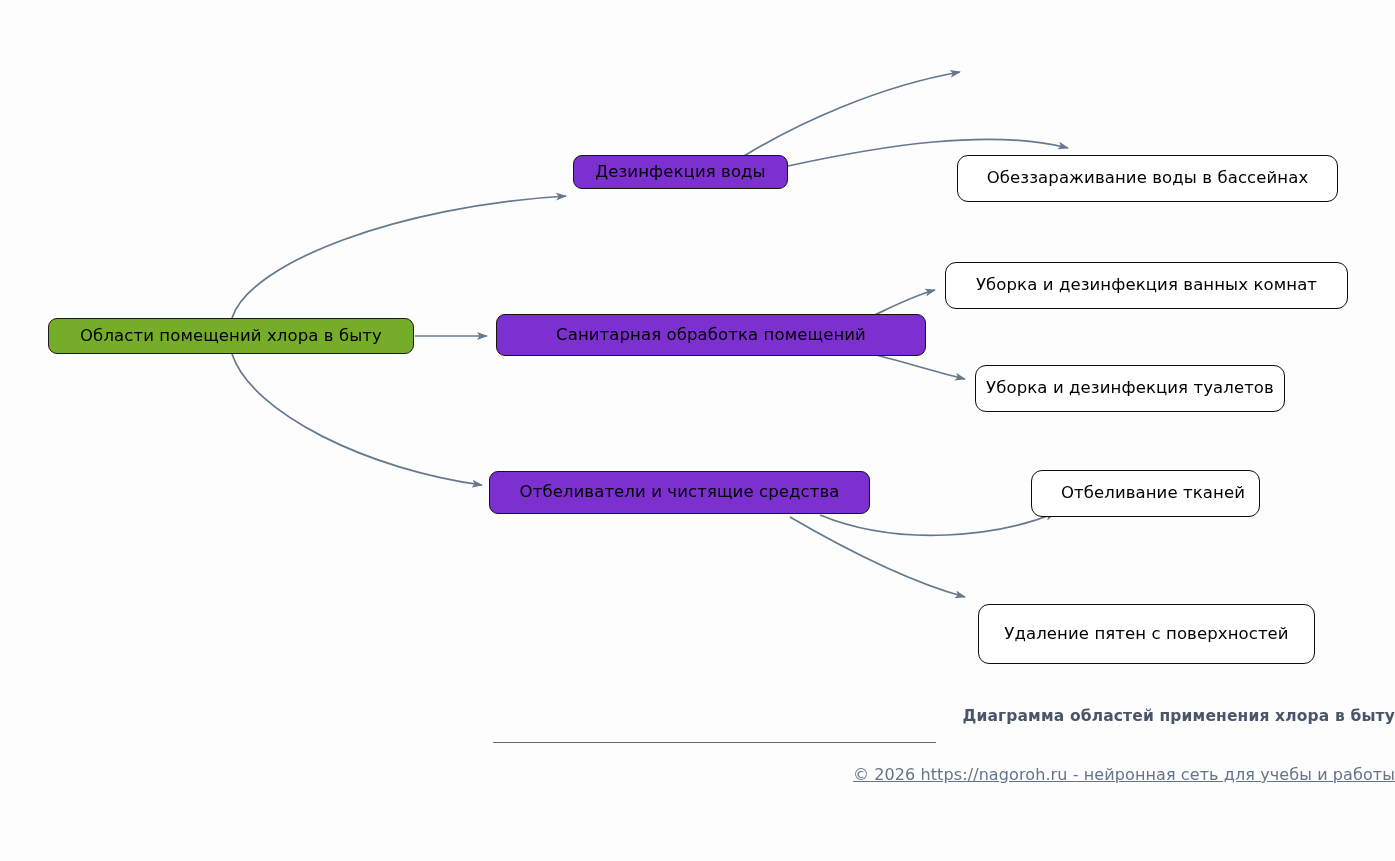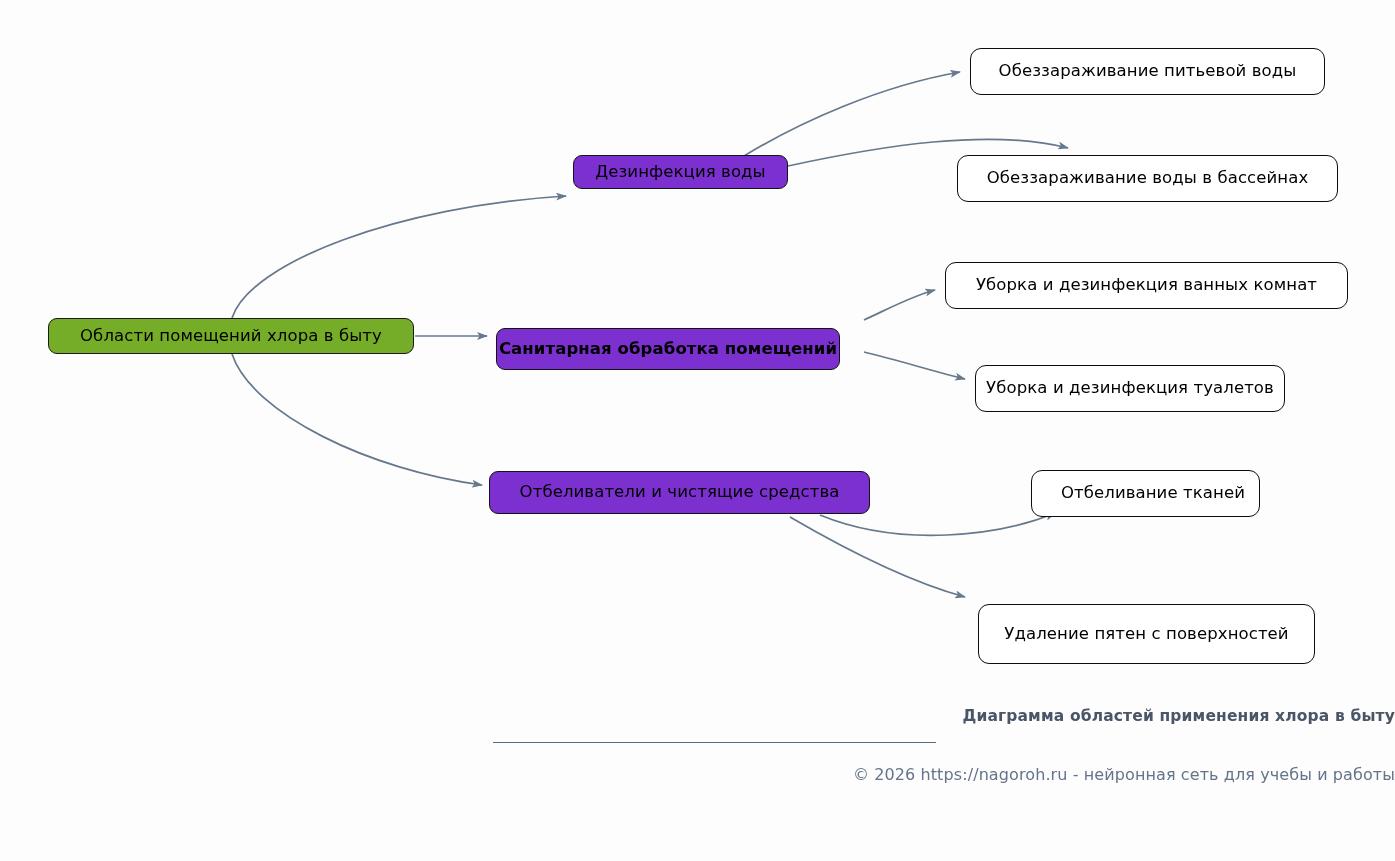--- a/index.html
+++ b/index.html
@@ -84,20 +84,21 @@
     width: 443px;
     height: 0;
     border-top: 1.3px solid #5a6b80;
   }
 
   #diagram-footer {
     top: 765px;
     font-size: 16px;
     color: #64748b;
     letter-spacing: 0.1px;
+    text-decoration: underline;
   }
 </style>
 </head>
 <body>
 
 <div id="diagram-root">
 
   <svg id="edge-layer" viewBox="0 0 1395 861" width="1395" height="861" xmlns="http://www.w3.org/2000/svg">
     <defs>
       <marker id="arrowhead" markerWidth="11" markerHeight="8" refX="10" refY="4" orient="auto" markerUnits="userSpaceOnUse">
@@ -122,31 +123,28 @@
   </svg>
 
   <div class="node node-root" style="left:48px; top:318px; width:366px; height:36px;">
     <span>Области помещений хлора в быту</span>
   </div>
 
   <div class="node node-branch" style="left:573px; top:155px; width:215px; height:34px;">
     <span>Дезинфекция воды</span>
   </div>
 
-  <div class="node node-branch" style="left:496px; top:328px; width:344px; height:42px;font-weight:bold;">
+  <div class="node node-branch" style="left:496px; top:314px; width:430px; height:42px;">
     <span>Санитарная обработка помещений</span>
   </div>
 
   <div class="node node-branch" style="left:489px; top:471px; width:381px; height:43px;">
     <span>Отбеливатели и чистящие средства</span>
   </div>
 
-  <div class="node node-leaf" style="left:970px; top:48px; width:355px; height:47px;">
-    <span>Обеззараживание питьевой воды</span>
-  </div>
 
   <div class="node node-leaf" style="left:957px; top:155px; width:381px; height:47px;">
     <span>Обеззараживание воды в бассейнах</span>
   </div>
 
   <div class="node node-leaf" style="left:945px; top:262px; width:403px; height:47px;">
     <span>Уборка и дезинфекция ванных комнат</span>
   </div>
 
   <div class="node node-leaf" style="left:975px; top:365px; width:310px; height:47px;">

